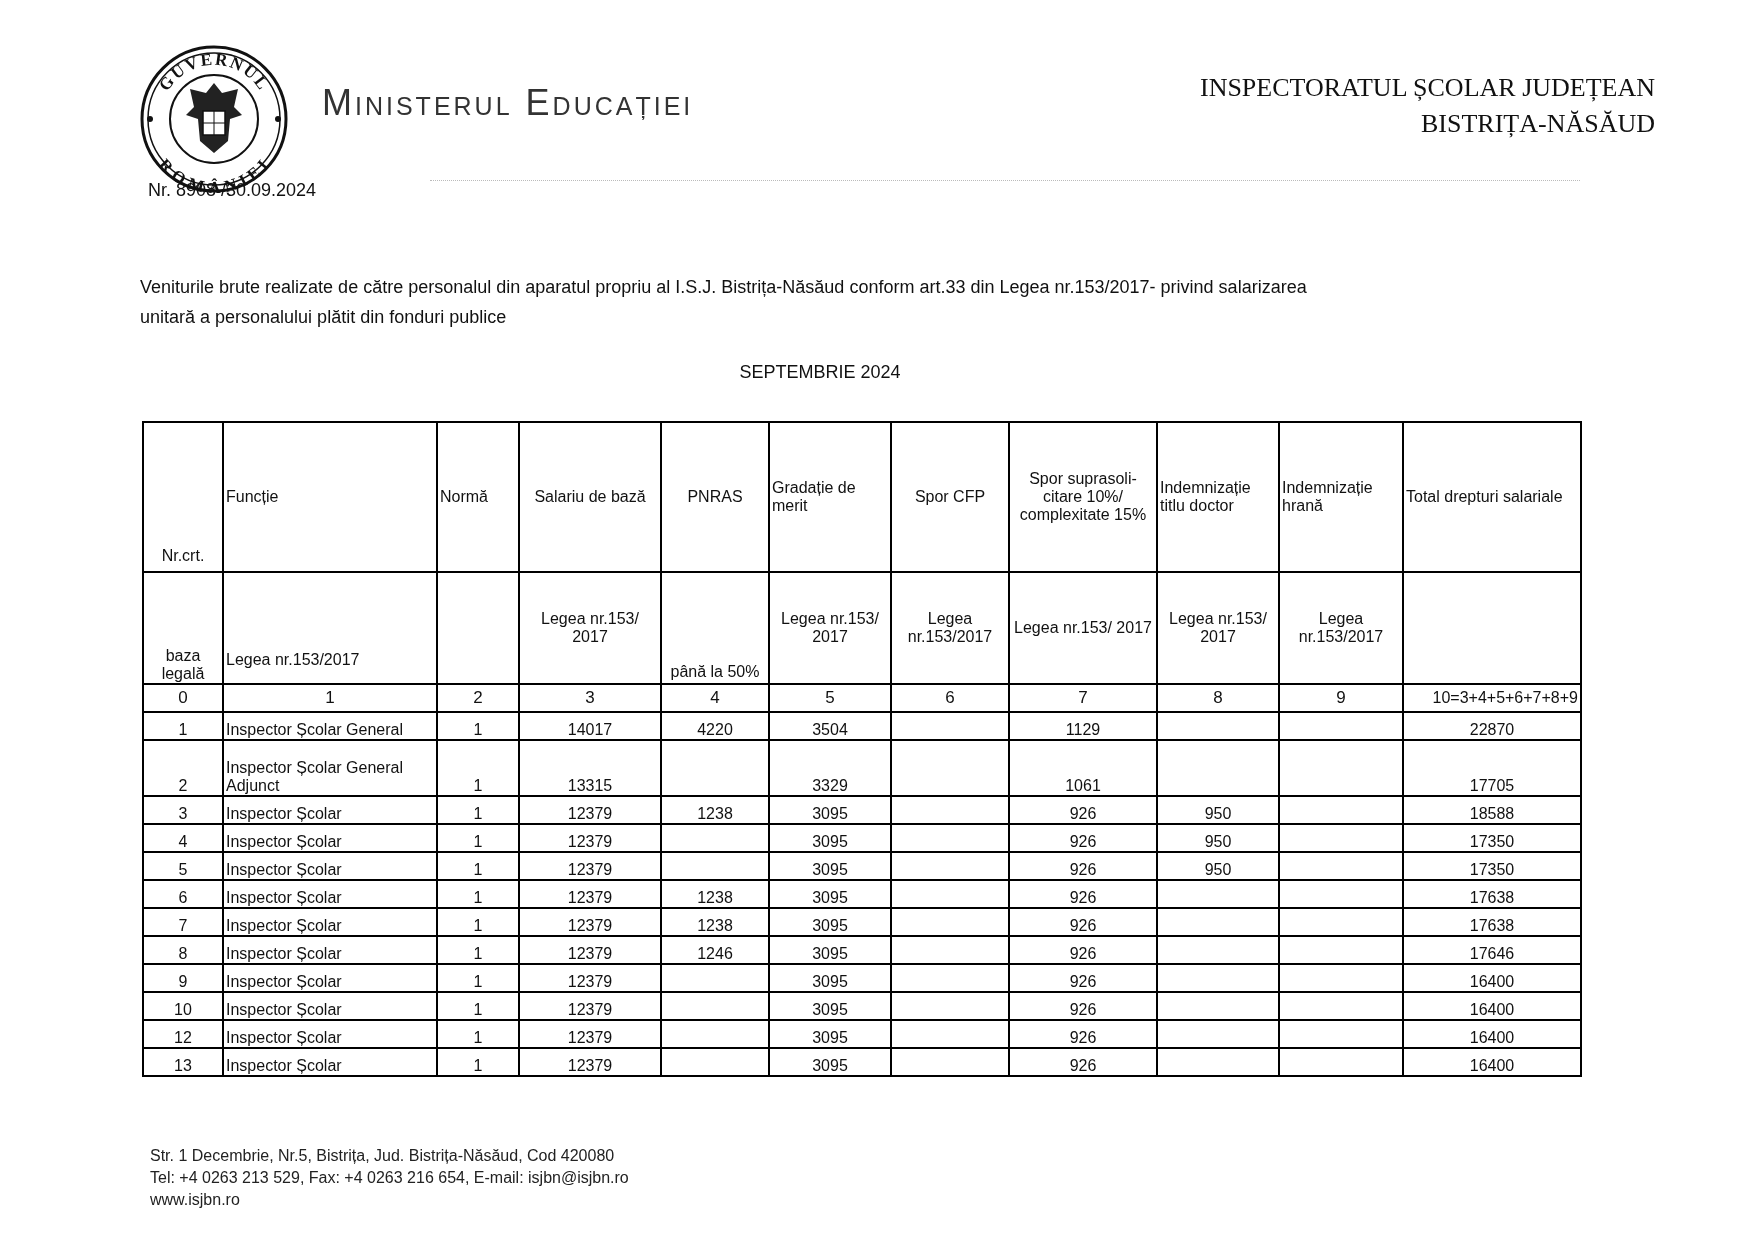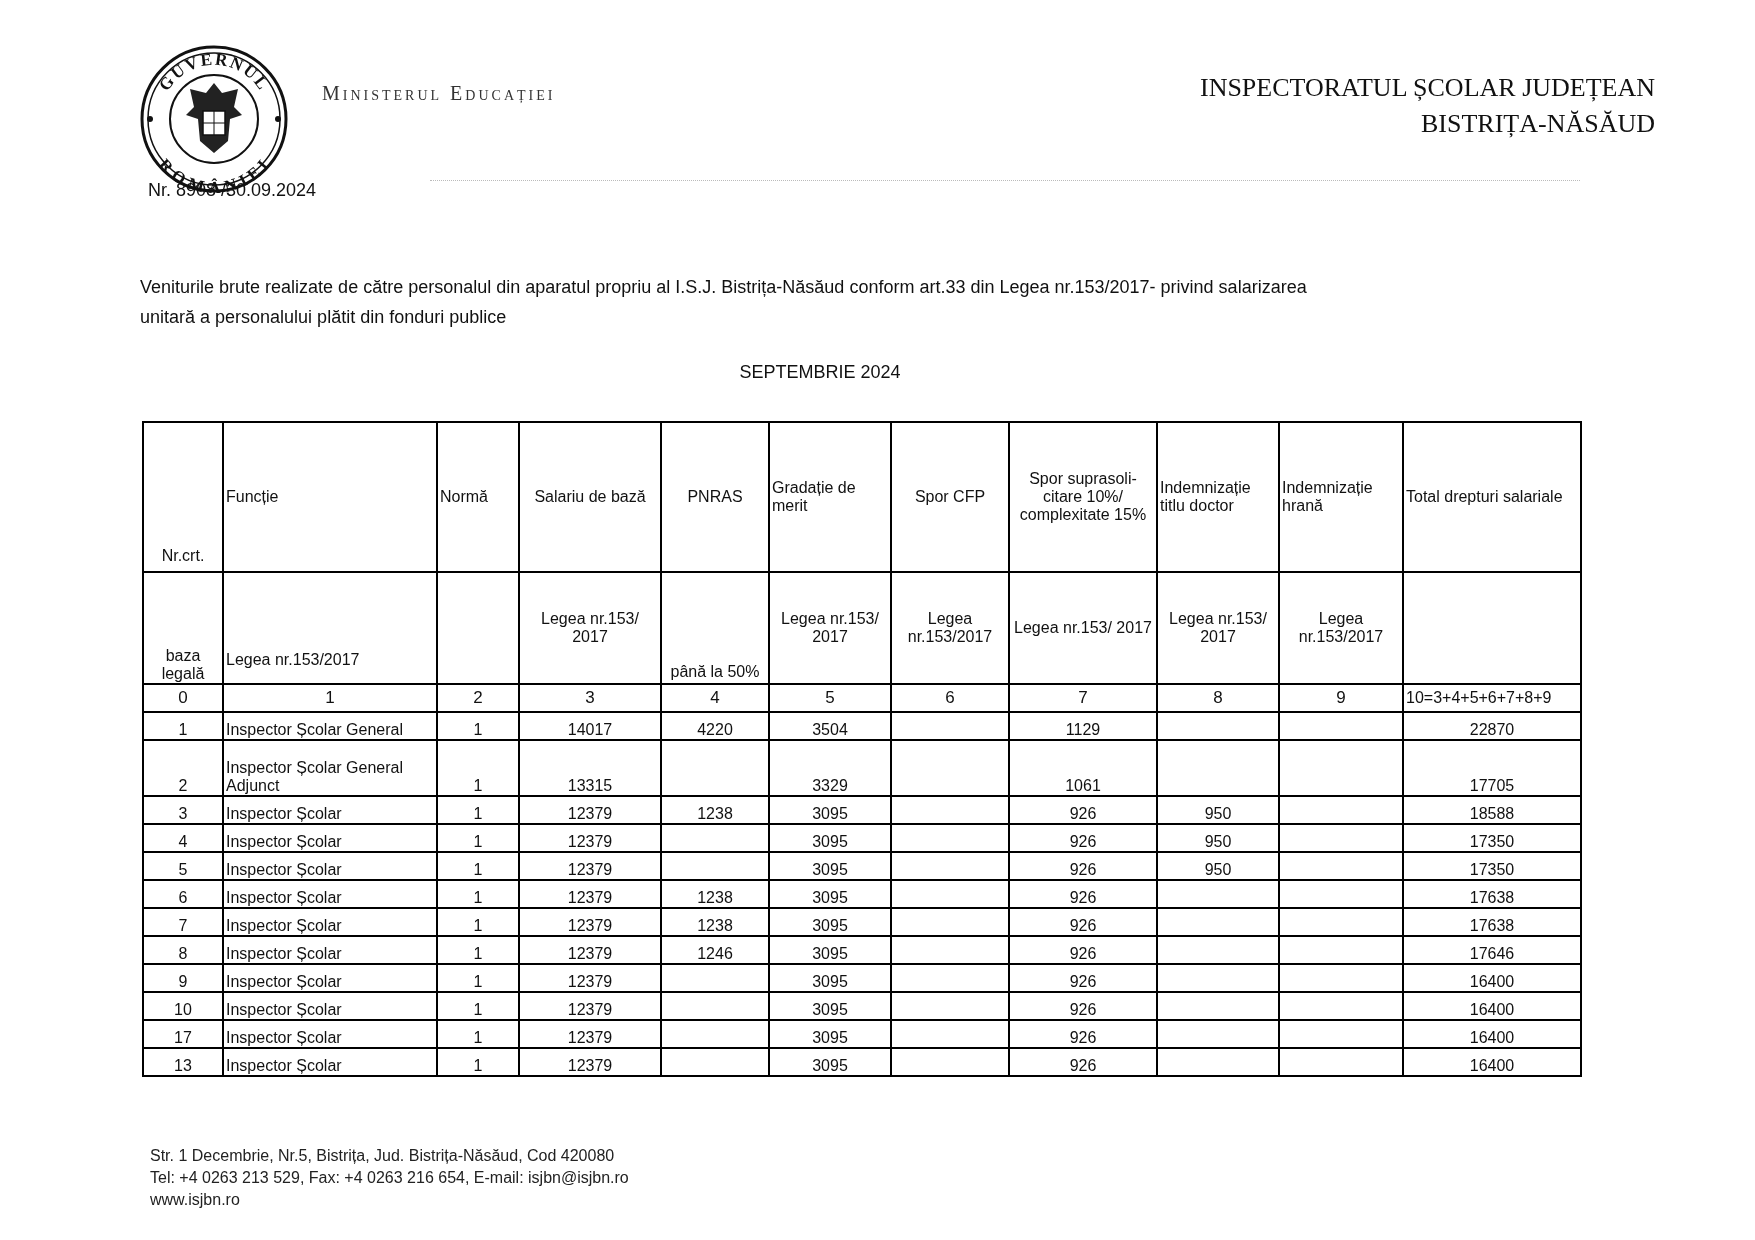--- a/index.html
+++ b/index.html
@@ -1,19 +1,19 @@
 <!DOCTYPE html>
 <html><head>
 <meta charset="utf-8">
 <style>
   html, body { margin:0; padding:0; background:#ffffff; }
   body { width:1755px; height:1240px; position:relative; overflow:hidden; color:#111; font-family:"Liberation Sans", sans-serif; }
   .abs { position:absolute; }
   .emblem { left:140px; top:45px; width:148px; height:148px; }
-  .ministry { left:322px; top:82px; font-family:Liberation Serif, serif; font-size:20px; letter-spacing:3px; color:#333; font-variant:small-caps; }
+  .ministry { left:322px; top:82px; font-family:Liberation Sans, sans-serif; font-size:36px; letter-spacing:3px; color:#333; font-variant:small-caps; }
   .isj { right:100px; top:70px; text-align:right; font-family:Liberation Serif, serif; font-size:26px; line-height:36px; color:#111; }
   .dotline { left:430px; top:180px; width:1150px; border-top:1px dotted #bbb; }
   .docnr { left:148px; top:180px; font-size:18px; }
   .title { left:140px; top:272px; width:1360px; text-align:left; font-size:18px; line-height:30px; }
   .period { left:140px; top:362px; width:1360px; text-align:center; font-size:18px; }
   table.main { position:absolute; left:142px; top:421px; border-collapse:collapse; font-size:16px; }
   table.main td { border:2px solid #000; padding:0 2px; }
   .hdr1 td { height:142px; vertical-align:middle; }
   .hdr2 td { height:96px; }
   .hdr3 td { height:26px; text-align:center; font-size:17px; }
@@ -113,21 +113,21 @@
     <td>0</td>
     <td>1</td>
     <td>2</td>
     <td>3</td>
     <td>4</td>
     <td>5</td>
     <td>6</td>
     <td>7</td>
     <td>8</td>
     <td>9</td>
-    <td style="text-align:left;font-size:16px">10=3+4+5+6+7+8+9</td>
+    <td style="text-align:right;font-size:16px">10=3+4+5+6+7+8+9</td>
   </tr>
   </tbody>
     <tbody id="data-rows">
       <tr class="row">
         <td class="c">1</td>
         <td class="l">Inspector Școlar General</td>
         <td class="c">1</td>
         <td class="c">14017</td>
         <td class="c">4220</td>
         <td class="c">3504</td>
@@ -248,21 +248,21 @@
         <td class="c">12379</td>
         <td class="c"></td>
         <td class="c">3095</td>
         <td class="c"></td>
         <td class="c">926</td>
         <td class="c"></td>
         <td class="c"></td>
         <td class="c">16400</td>
       </tr>
       <tr class="row">
-        <td class="c">17</td>
+        <td class="c">12</td>
         <td class="l">Inspector Școlar</td>
         <td class="c">1</td>
         <td class="c">12379</td>
         <td class="c"></td>
         <td class="c">3095</td>
         <td class="c"></td>
         <td class="c">926</td>
         <td class="c"></td>
         <td class="c"></td>
         <td class="c">16400</td>

